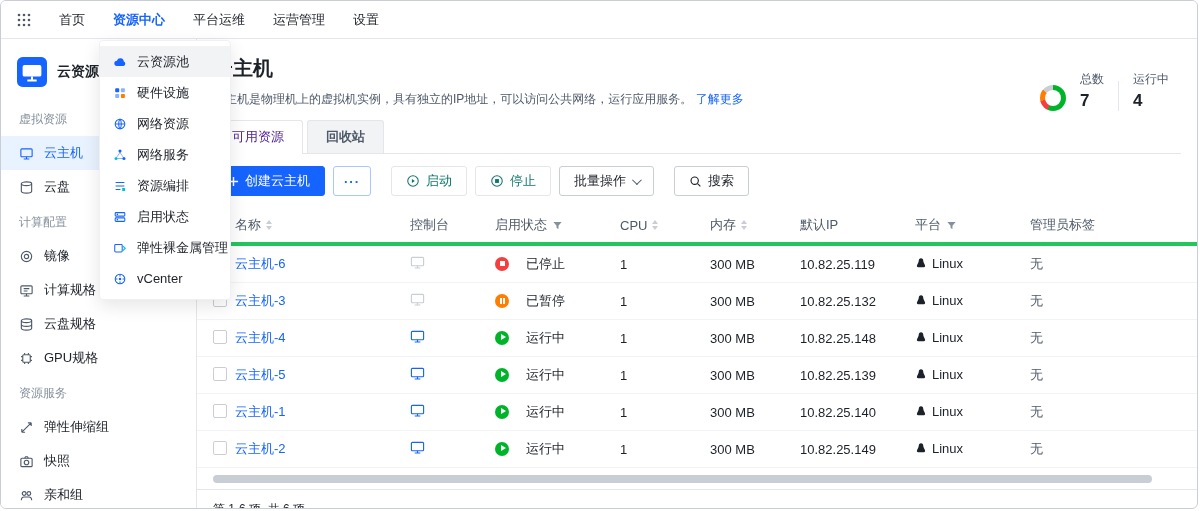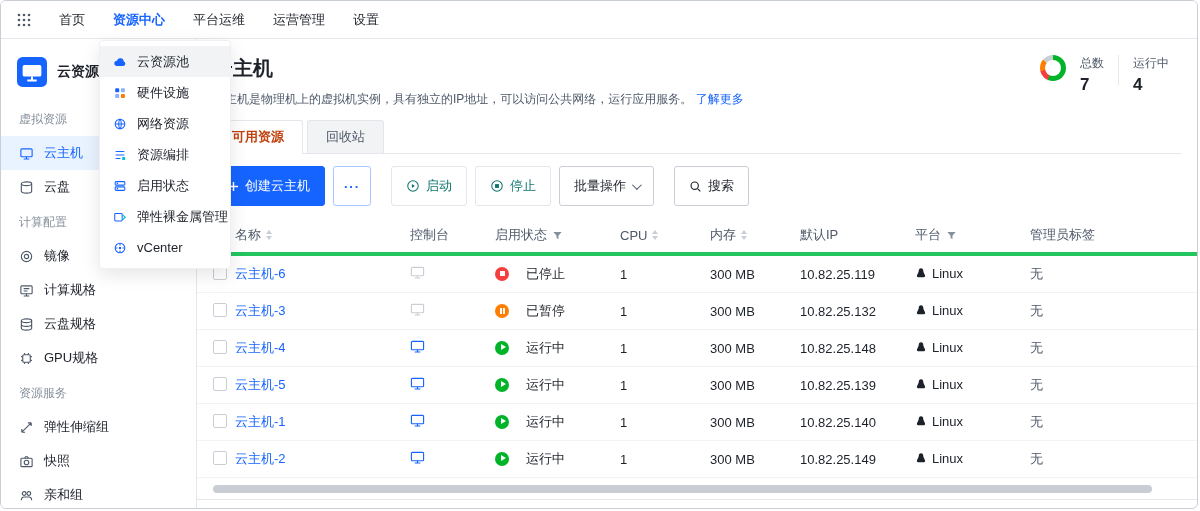--- a/index.html
+++ b/index.html
@@ -24,38 +24,38 @@
   .side-item .sicon { display:inline-flex; color:#4e5969; }
   .side-item.active { background:#e8f3ff; color:#1664ff; }
   .side-item.active .sicon { color:#1664ff; }
 
   
   .main { flex:1; display:flex; flex-direction:column; min-width:0; position:relative; }
   .page-header { padding:16px 16px 0; position:relative; }
   .page-title { font-size:20px; font-weight:700; }
   .page-desc { margin-top:9px; font-size:12px; color:#4e5969; }
   .page-desc a { color:#1664ff; text-decoration:none; }
-  .stats { position:absolute; right:28px; top:16px; display:flex; align-items:flex-start; gap:14px; }
+  .stats { position:absolute; right:28px; top:32px; display:flex; align-items:flex-end; gap:14px; }
   .donut { width:26px; height:26px; border-radius:50%; position:relative; flex:none;
     background:conic-gradient(#00b42a 0 57%, #f53f3f 57% 71%, #ff7d00 71% 86%, #c9cdd4 86% 100%); }
   .donut::after { content:""; position:absolute; inset:5px; background:#fff; border-radius:50%; }
   .stat { display:flex; flex-direction:column; gap:3px; }
   .stat .slabel { font-size:12px; color:#4e5969; }
   .stat .svalue { font-size:17px; font-weight:700; color:#1d2129; }
   .stat-divider { width:1px; height:30px; background:#e5e6eb; }
 
   
   .tabs { margin:12px 16px 0; display:flex; border-bottom:1px solid #e5e6eb; }
-  .tab { padding:7px 18px; font-size:13px; border:1px solid #e5e6eb; border-bottom:none; border-radius:3px 3px 0 0; background:#f2f3f5; color:#4e5969; margin-right:4px; position:relative; cursor:pointer; }
-  .tab.active { background:#fff; color:#c2410c; font-weight:700; }
+  .tab { padding:7px 18px; font-size:13px; border:1px solid #e5e6eb; border-bottom:none; border-radius:3px 3px 0 0; background:#f2f3f5; color:#4e5969; margin-right:4px; position:relative; cursor:pointer;font-weight:bold; }
+  .tab.active { background:#fff; color:#4c1d95; font-weight:400; }
   .tab.active::after { content:""; position:absolute; left:0; right:0; bottom:-1px; height:1px; background:#fff; }
 
   
   .toolbar { padding:12px 16px; display:flex; align-items:center; gap:8px; }
-  .btn { height:40px; border-radius:3px; font-size:13px; display:inline-flex; align-items:center; gap:6px; padding:0 14px; background:#fff; border:1px solid #c9cdd4; color:#1d2129; cursor:pointer; }
+  .btn { height:30px; border-radius:3px; font-size:13px; display:inline-flex; align-items:center; gap:6px; padding:0 14px; background:#fff; border:1px solid #c9cdd4; color:#1d2129; cursor:pointer; }
   .btn.primary { background:#1664ff; border-color:#1664ff; color:#fff; }
   .btn.more { padding:0 10px; color:#1664ff; border-color:#a8c6ff; font-weight:700; letter-spacing:1px; }
   .btn.disabled { border-color:#e5e6eb; color:#0f766e; cursor:default; }
   .btn .bicon { display:inline-flex; }
   .sp8 { width:4px; flex:none; }
   .chev { width:7px; height:7px; border-right:1.5px solid #4e5969; border-bottom:1.5px solid #4e5969; transform:rotate(45deg) translateY(-2px); display:inline-block; }
 
   
   .table { width:100%; }
   .trow { display:grid; grid-template-columns:38px 175px 85px 125px 90px 90px 115px 115px 1fr; align-items:center; }
@@ -551,20 +551,31 @@
           <svg width="14" height="14" viewBox="0 0 16 16" fill="none" stroke="#1664ff" stroke-width="1.2">
             <circle cx="8" cy="8" r="5.5"></circle>
             <path d="M2.5 8h11M8 2.5c2 1.8 2 9.2 0 11-2-1.8-2-9.2 0-11z"></path>
           </svg>
         </span>
       <span>网络资源</span>
     </div>
     <div class="menu-item">
       <span class="micon">
           <svg width="14" height="14" viewBox="0 0 16 16">
+            <path d="M8 5.3L4.2 10.5M8 5.3l3.8 5.2M5.3 12h5.4" stroke="#8ab3ff" fill="none" stroke-width="1.1"></path>
+            <circle cx="8" cy="3.5" r="1.8" fill="#1664ff"></circle>
+            <circle cx="3.5" cy="12" r="1.8" fill="#00c2d4"></circle>
+            <circle cx="12.5" cy="12" r="1.8" fill="#1664ff"></circle>
+          </svg>
+        </span>
+      <span>网络服务</span>
+    </div>
+    <div class="menu-item">
+      <span class="micon">
+          <svg width="14" height="14" viewBox="0 0 16 16">
             <path d="M3 4h10M3 8h10M3 12h5.5" stroke="#1664ff" fill="none" stroke-width="1.3"></path>
             <rect x="10.5" y="10.3" width="3.4" height="3.4" rx=".6" fill="#00c2d4"></rect>
           </svg>
         </span>
       <span>资源编排</span>
     </div>
     <div class="menu-item">
       <span class="micon">
           <svg width="14" height="14" viewBox="0 0 16 16" fill="none" stroke="#1664ff" stroke-width="1.2">
             <rect x="2.5" y="3" width="11" height="4" rx="1"></rect>

